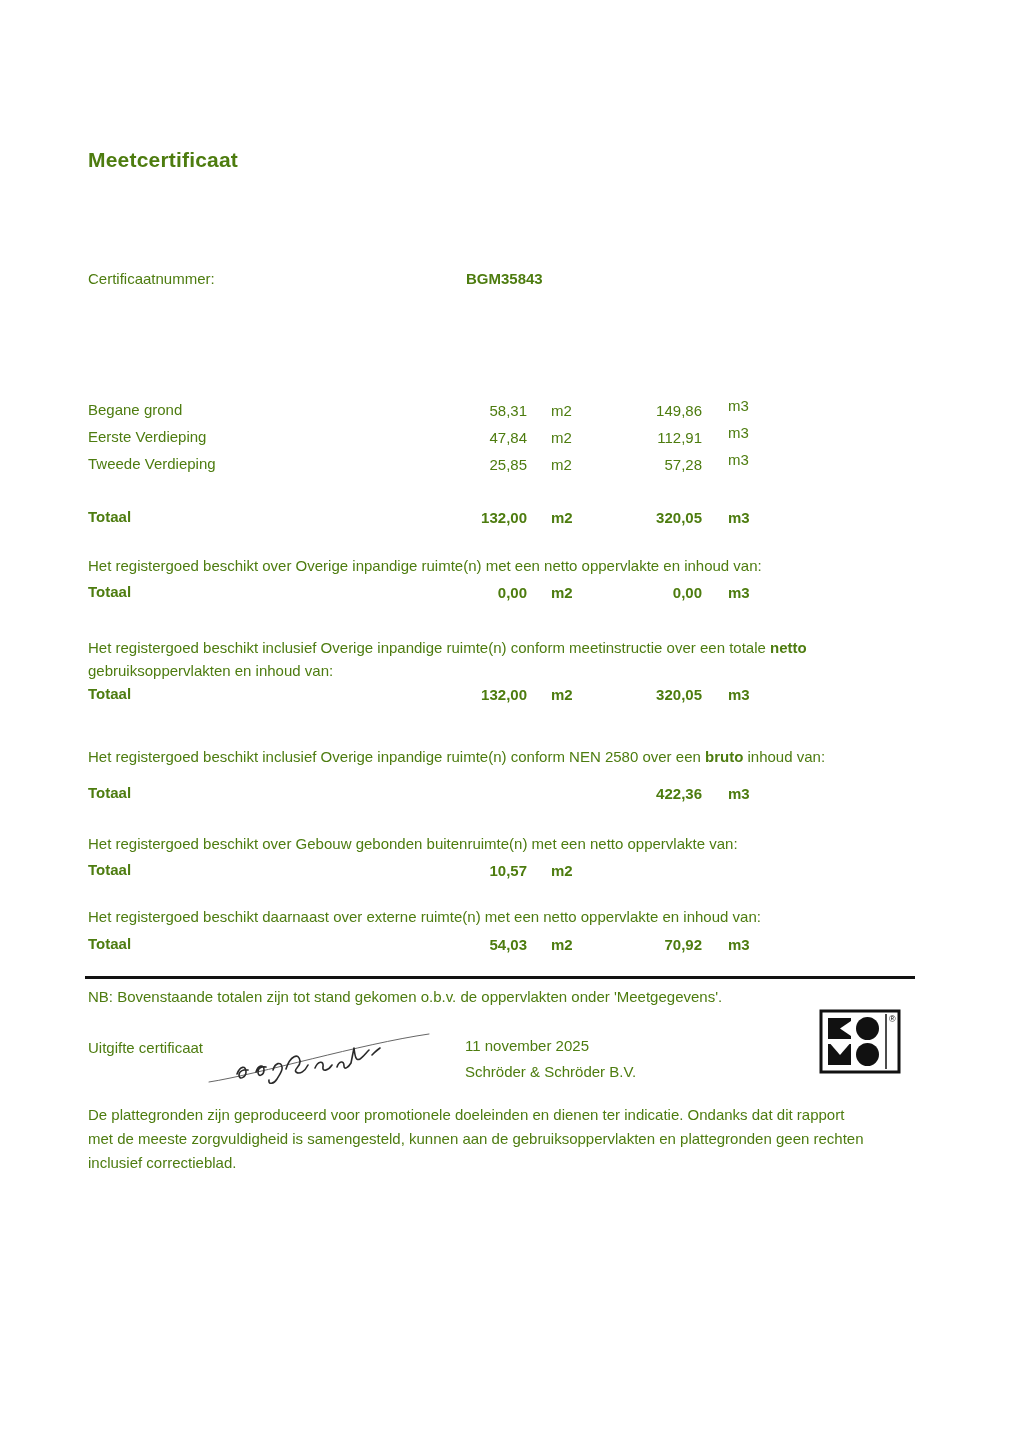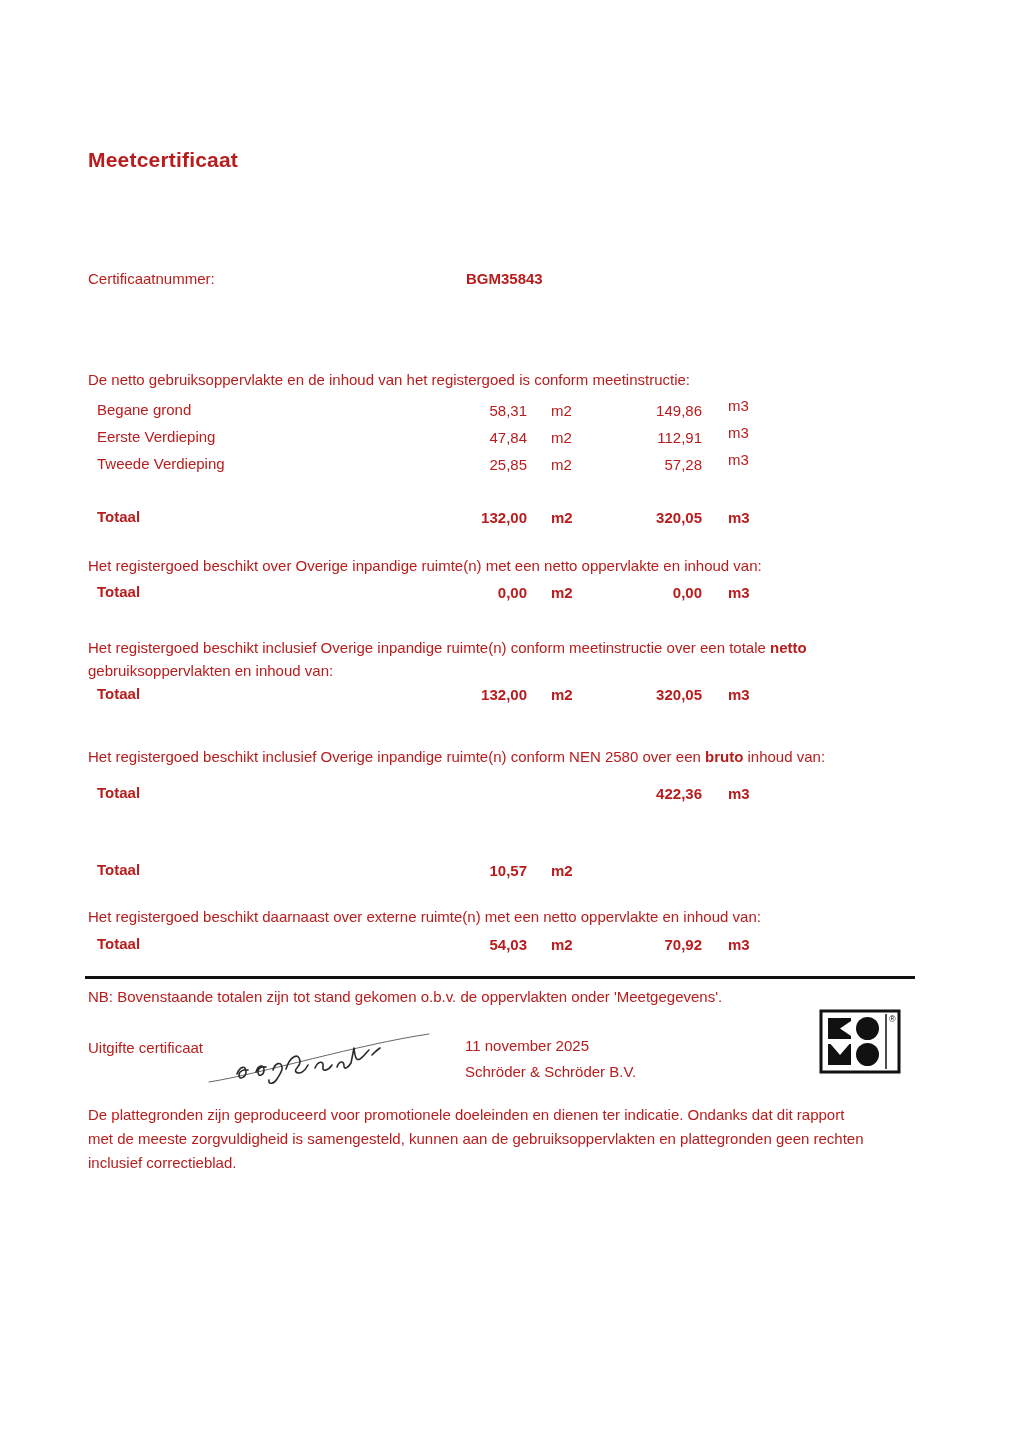--- a/index.html
+++ b/index.html
@@ -1,32 +1,32 @@
 <!DOCTYPE html>
 <html><head>
 <meta charset="utf-8">
 <style>
   html,body{margin:0;padding:0;background:#e8e8e8;}
   .page{
     position:relative;
     width:1018px;height:1440px;
     background:#ffffff;
     font-family:"Liberation Sans", sans-serif;
-    color:#b91c1c;
+    color:#4d7c0f;
     font-size:15px;
     overflow:hidden;
   }
   .abs{position:absolute;left:88px;white-space:nowrap;}
   .title{font-size:21px;font-weight:700;letter-spacing:0.2px;}
   .bold{font-weight:700;text-align:right;}
   .para .line{white-space:nowrap;line-height:23px;}
   .disc .line{white-space:nowrap;line-height:24px;}
   
   .mrow{position:absolute;left:0;top:0;width:1018px;height:20px;}
-  .mrow .lbl{position:absolute;left:88px;top:0;margin-left:9px;}
+  .mrow .lbl{position:absolute;left:88px;top:0;}
   .mrow .n1{position:absolute;left:380px;top:1px;width:147px;text-align:right;}
   .mrow .u1{position:absolute;left:551px;top:1px;text-align:center;}
   .mrow .n2{position:absolute;left:555px;top:1px;width:147px;text-align:right;}
   .mrow .u2{position:absolute;left:728px;top:1px;}
   .mrow .u2.raised{top:-4px;}
   .mrow.total-row .lbl,.mrow.total-row .n1,.mrow.total-row .u1,
   .mrow.total-row .n2,.mrow.total-row .u2{font-weight:700;}
   .rule{position:absolute;left:85px;top:976px;width:830px;height:3px;background:#111;}
   .sig{position:absolute;left:205px;top:1028px;}
   .komo{position:absolute;left:819px;top:1009px;}
@@ -37,21 +37,20 @@
 <div class="page">
 
   <div class="abs title" style="top:148px">Meetcertificaat</div>
 
   <div>
     <span class="abs" style="top:270px">Certificaatnummer:</span>
     <span class="abs bold" style="top:270px;left:466px">BGM35843</span>
   </div>
 
 
-  <div class="abs" style="top:371px">De netto gebruiksoppervlakte en de inhoud van het registergoed is conform meetinstructie:</div>
 
   <div>
     <div class="mrow" style="top:401px">
       <span class="lbl">Begane grond</span>
       <span class="n1">58,31</span>
       <span class="u1">m2</span>
       <span class="n2">149,86</span>
       <span class="u2 raised">m3</span>
     </div>
     <div class="mrow" style="top:428px">
@@ -102,20 +101,21 @@
 
   <div class="abs" style="top:748px">
     <span>Het registergoed beschikt inclusief Overige inpandige ruimte(n) conform NEN 2580 over een </span><span class="bold">bruto</span><span> inhoud van:</span>
   </div>
   <div class="mrow total-row" style="top:784px">
     <span class="lbl">Totaal</span>
     <span class="n2">422,36</span>
     <span class="u2">m3</span>
   </div>
 
+  <div class="abs" style="top:835px">Het registergoed beschikt over Gebouw gebonden buitenruimte(n) met een netto oppervlakte van:</div>
   <div class="mrow total-row" style="top:861px">
     <span class="lbl">Totaal</span>
     <span class="n1">10,57</span>
     <span class="u1">m2</span>
   </div>
 
   <div class="abs" style="top:908px">Het registergoed beschikt daarnaast over externe ruimte(n) met een netto oppervlakte en inhoud van:</div>
   <div class="mrow total-row" style="top:935px">
     <span class="lbl">Totaal</span>
     <span class="n1">54,03</span>

